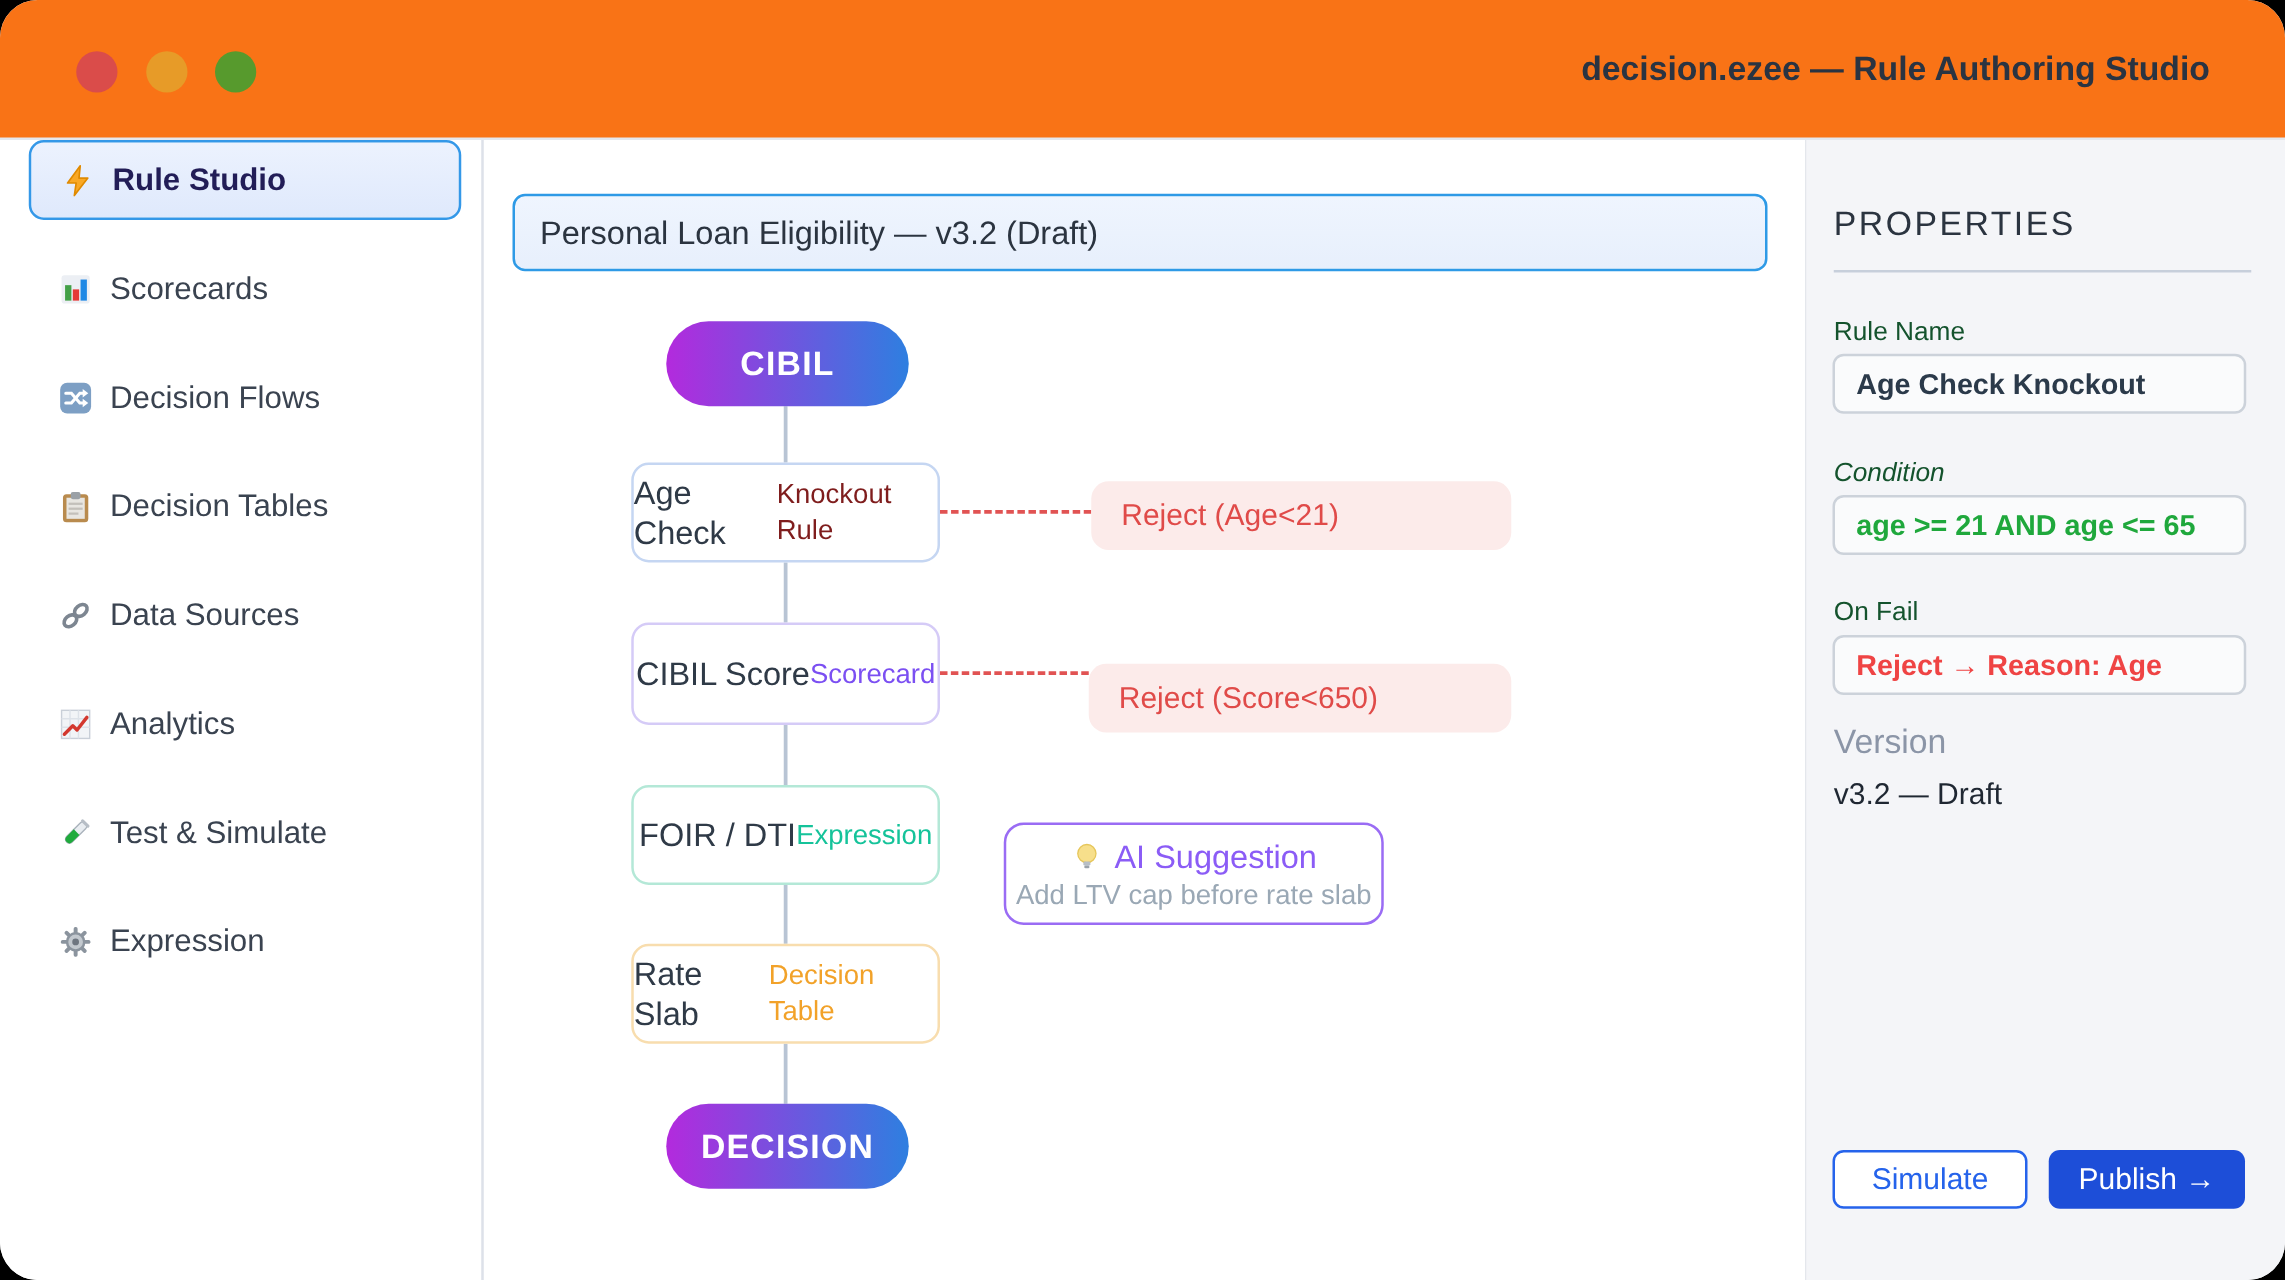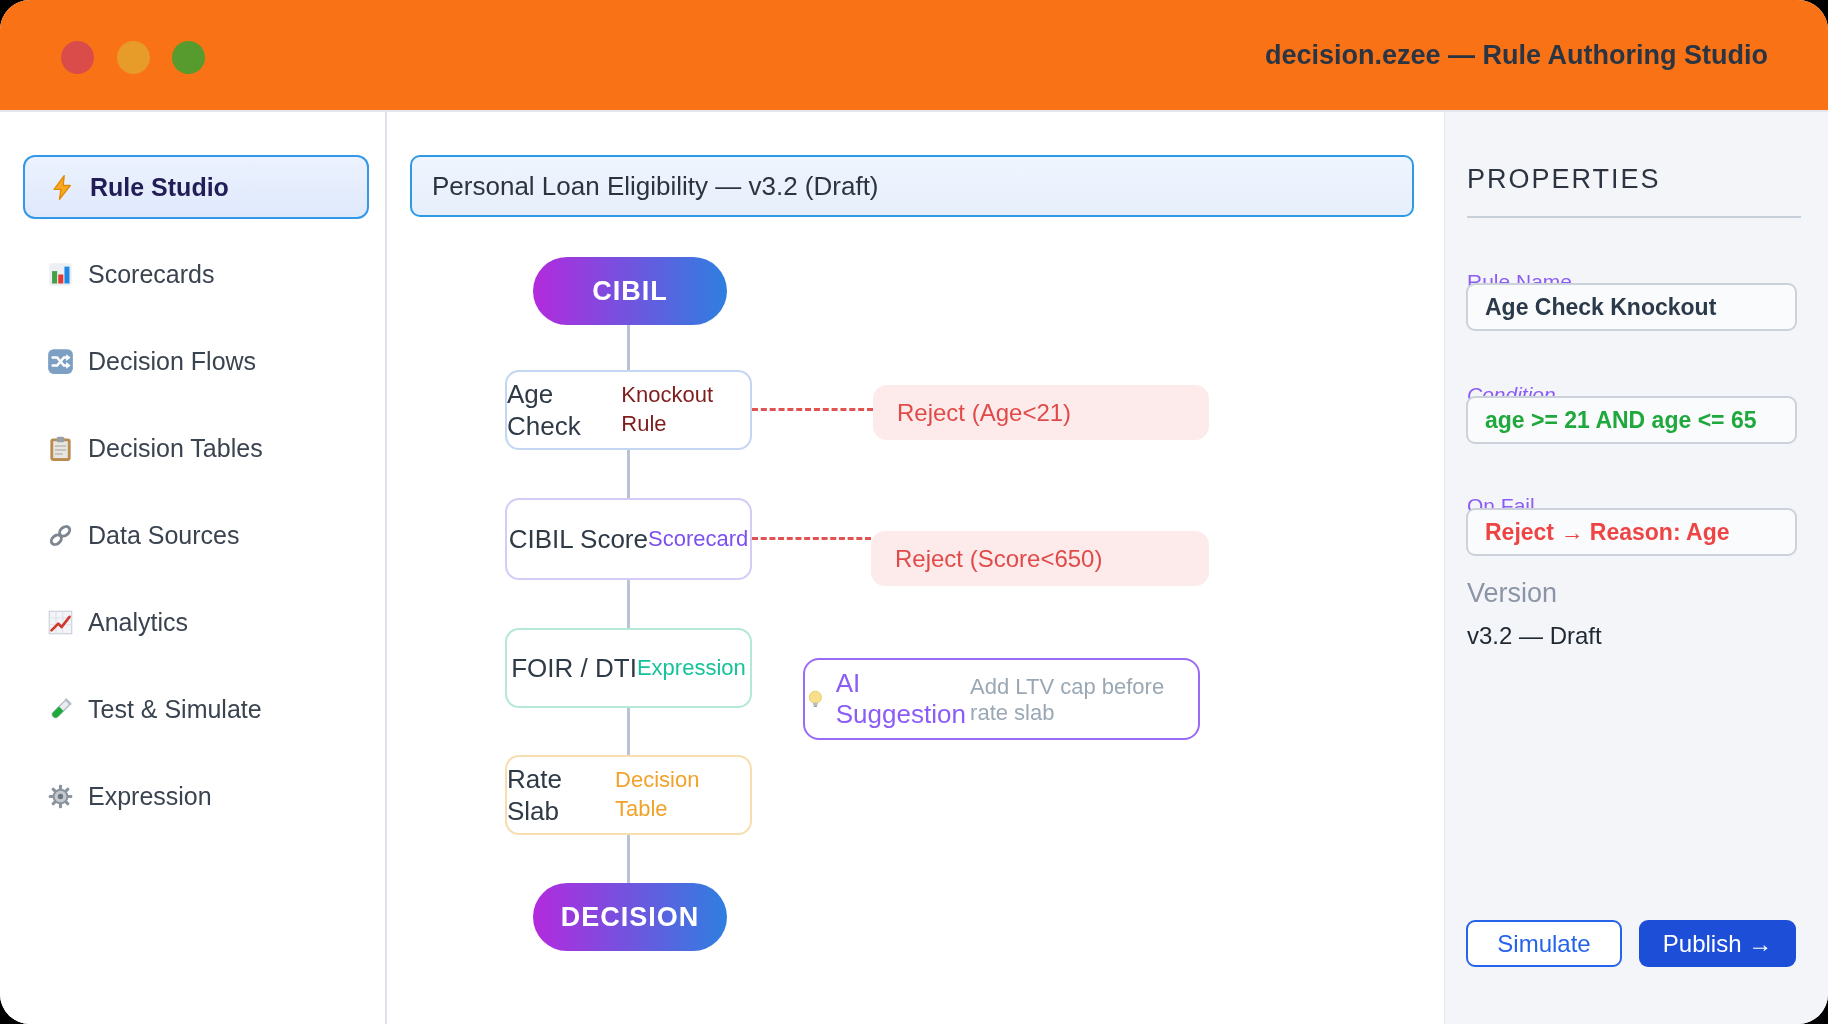--- a/index.html
+++ b/index.html
@@ -9,50 +9,50 @@
   
   .titlebar{position:absolute;left:0;top:0;width:100%;height:112px;background:#f97316;border-bottom:2px solid #e4e7ee;box-sizing:border-box;}
   .traffic{position:absolute;top:41px;width:33px;height:33px;border-radius:50%;}
   .t-red{left:61px;background:#da4c4a;}
   .t-amber{left:117px;background:#e79b28;}
   .t-green{left:172px;background:#579a2d;}
   .app-title{position:absolute;right:60px;top:0;height:110px;display:flex;align-items:center;font-size:27px;font-weight:600;color:#2a3442;}
 
   
   .sidebar{position:absolute;left:0;top:112px;bottom:0;width:387px;background:#fff;border-right:2px solid #dde1e9;box-sizing:border-box;}
-  .nav{padding-top:43px;}
+  .nav{}
   .nav-item{display:flex;align-items:center;height:64px;margin:0 16px 23px 23px;padding-left:22px;border-radius:12px;font-size:25px;font-weight:500;color:#3a4350;cursor:pointer;box-sizing:border-box;}
   .nav-item .ic{width:30px;height:30px;margin-right:13px;display:flex;align-items:center;justify-content:center;}
   .nav-item.active{background:linear-gradient(180deg,#ecf2fe,#dfe9fc);border:2.5px solid #3498e8;font-weight:700;color:#221d57;}
   .nav-item .ic svg{width:27px;height:27px;}
 
   
   .canvas{position:absolute;left:389px;top:112px;width:1055px;bottom:0;background:#fff;}
   .canvas-title{position:absolute;left:21px;top:43px;width:1004px;height:62px;background:linear-gradient(180deg,#eff5fe,#e7effc);border:2.5px solid #2e9ae6;border-radius:10px;box-sizing:border-box;display:flex;align-items:center;padding-left:20px;font-size:26px;color:#2b3440;}
   .vline{position:absolute;left:238px;width:3px;background:#b8c4d4;}
   .flow-node{position:absolute;left:116px;width:247px;background:#fff;border-radius:14px;box-sizing:border-box;display:flex;flex-direction:row;align-items:center;justify-content:center;}
   .flow-node .nt{font-size:26px;font-weight:500;color:#2f3a47;line-height:1.25;}
   .flow-node .ns{font-size:22px;font-weight:500;line-height:1.3;}
   .n-age{border:2.5px solid #c5d6f2;} .n-age .ns{color:#7f1d1d;}
   .n-cibil{border:2.5px solid #d5cbf7;} .n-cibil .ns{color:#7b4ff2;}
   .n-foir{border:2.5px solid #b4e8d7;} .n-foir .ns{color:#15c39a;}
   .n-rate{border:2.5px solid #f8ddae;} .n-rate .ns{color:#f2a229;}
   .pill{position:absolute;left:144px;width:194px;height:68px;border-radius:34px;background:linear-gradient(90deg,#b32add,#2e7fe0);display:flex;align-items:center;justify-content:center;color:#fff;font-size:27px;font-weight:700;letter-spacing:1px;}
   .dash{position:absolute;height:0;border-top:3.5px dashed #e15353;}
   .reject{position:absolute;height:55px;background:#fcebea;border-radius:14px;display:flex;align-items:center;padding-left:24px;box-sizing:border-box;font-size:24px;color:#e04b49;text-align:right;}
-  .ai-box{position:absolute;left:414px;top:546px;width:397px;height:82px;background:#fff;border:2.5px solid #9a6cf4;border-radius:16px;box-sizing:border-box;display:flex;flex-direction:row;align-items:center;justify-content:center;}
+  .ai-box{position:absolute;left:414px;top:546px;width:304px;height:82px;background:#fff;border:2.5px solid #9a6cf4;border-radius:16px;box-sizing:border-box;display:flex;flex-direction:column;align-items:center;justify-content:center;}
   .ai-box .at{font-size:26px;font-weight:500;color:#8b5cf6;display:flex;align-items:center;gap:10px;}
   .ai-box .as{font-size:22px;color:#9aa8b5;margin-top:2px;}
   .ai-box .at svg{width:25px;height:25px;}
 
   
   .panel{position:absolute;right:0;top:112px;bottom:0;width:384px;background:#f4f5f8;border-left:1px solid #e4e7ec;box-sizing:border-box;}
   .p-head{position:absolute;left:22px;top:52px;font-size:27px;font-weight:500;letter-spacing:2px;color:#2b3440;}
   .p-rule{position:absolute;left:22px;top:104px;width:334px;height:0;border-top:2px solid #c7cfdb;}
-  .p-label{position:absolute;left:22px;font-size:21px;color:#8b5cf6;margin-top:16px;}
+  .p-label{position:absolute;left:22px;font-size:21px;color:#14532d;}
   .p-input{position:absolute;left:21px;width:331px;height:48px;background:#fafbfc;border:2px solid #ccd2da;border-radius:9px;box-sizing:border-box;padding:0 0 0 17px;font-family:"Liberation Sans",sans-serif;font-size:23px;font-weight:600;}
   .v-dark{color:#2b3a4a;} .v-green{color:#1fa83c;} .v-red{color:#ef4444;}
   .p-version-label{position:absolute;left:22px;top:466px;font-size:27px;color:#8b95a7;}
   .p-version-value{position:absolute;left:22px;top:510px;font-size:24px;font-weight:500;color:#1f2732;}
   .btn{position:absolute;height:47px;border-radius:9px;font-family:"Liberation Sans",sans-serif;font-size:24px;display:flex;align-items:center;justify-content:center;cursor:pointer;box-sizing:border-box;}
   .btn-sim{left:21px;top:808px;width:156px;background:#fff;border:2.5px solid #2563eb;color:#2563eb;}
   .btn-pub{left:194px;top:808px;width:157px;background:#1d4ed8;border:none;color:#fff;}
 </style>
 </head>
 <body>

